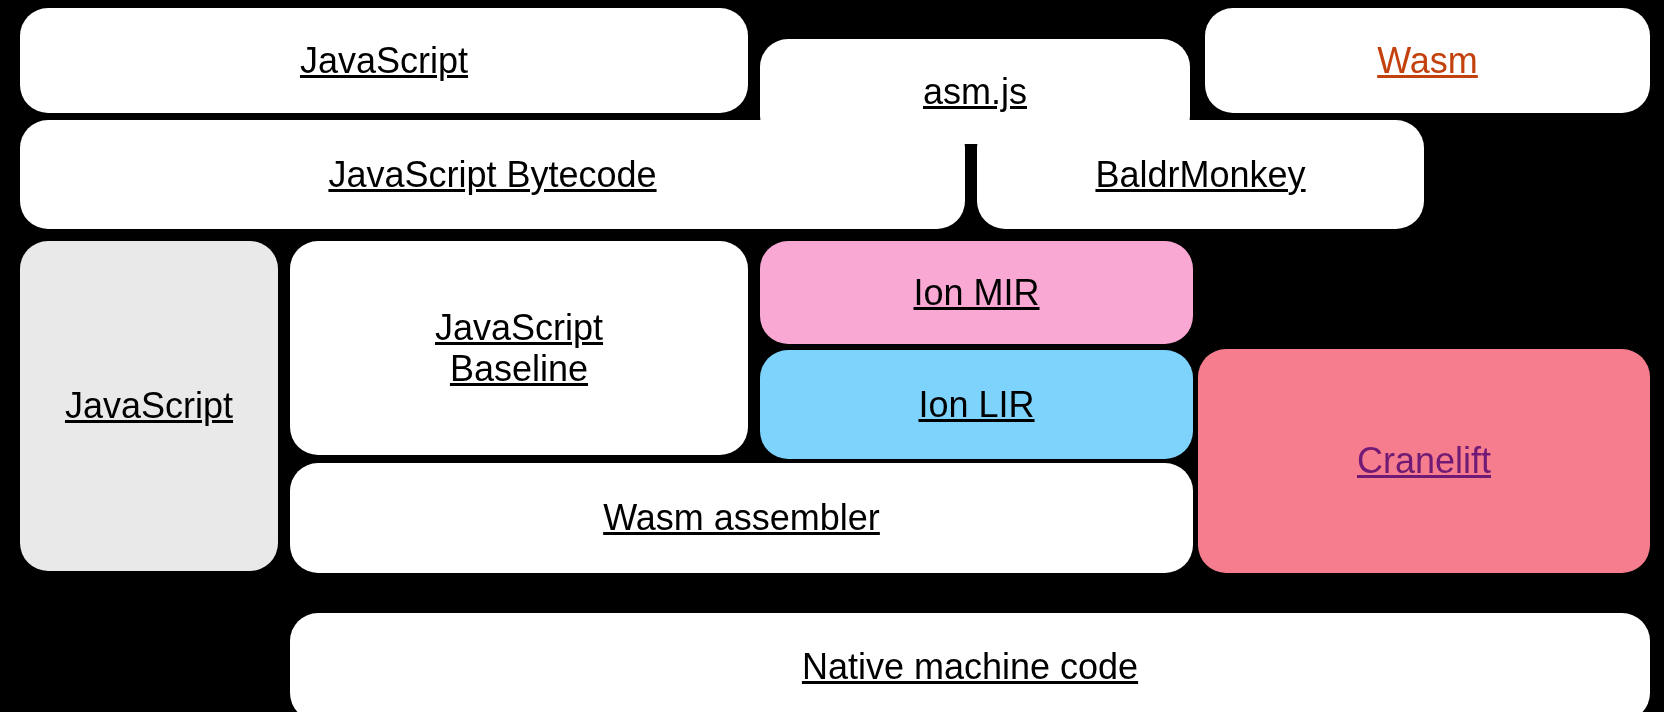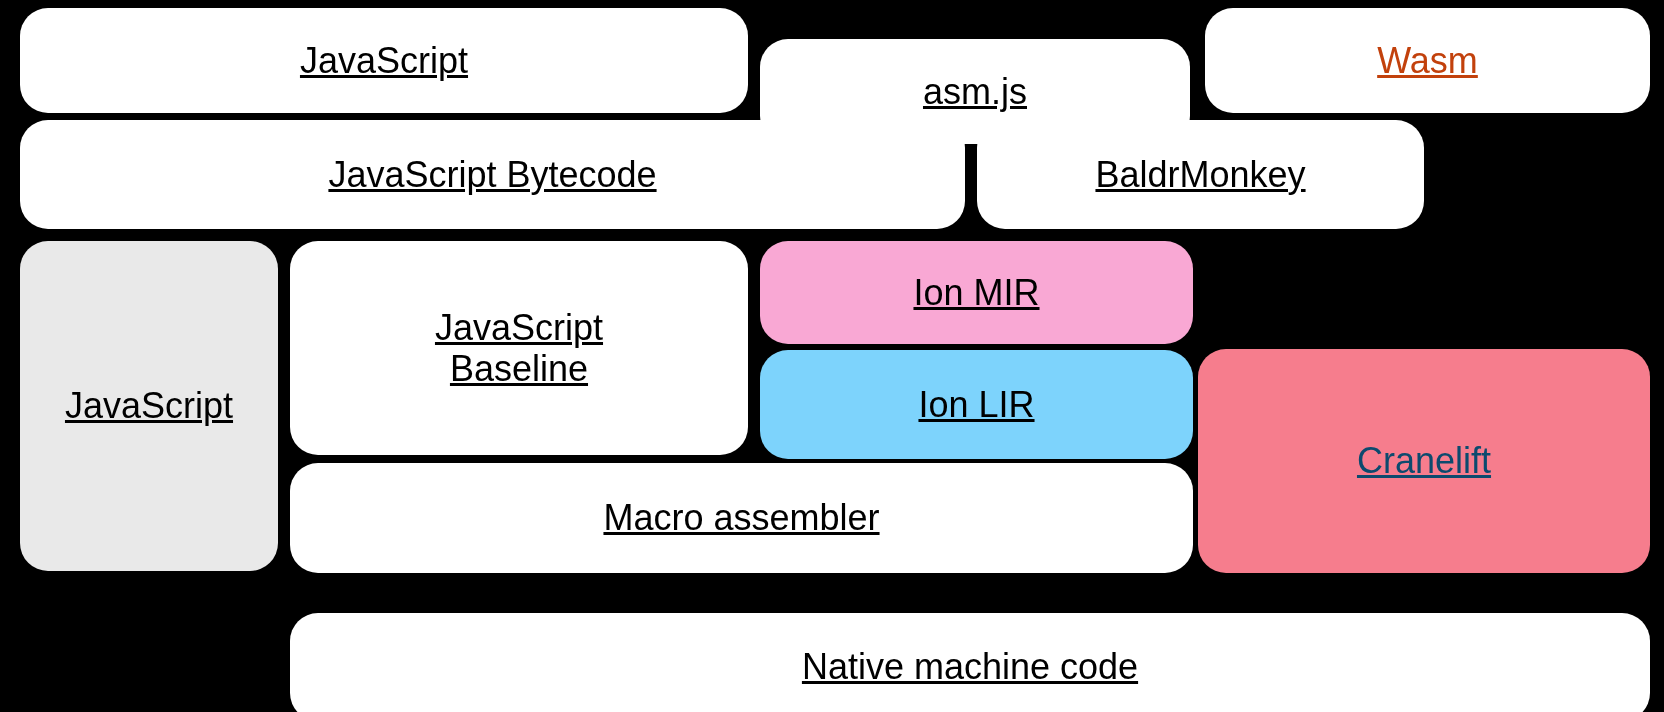--- a/index.html
+++ b/index.html
@@ -59,21 +59,21 @@
       <span class="box-label" style="color: rgb(0, 0, 0);">JavaScript
 Baseline</span>
     </div>
   <div class="box" style="left: 760px; top: 241px; width: 433px; height: 103px; background: #f9a8d4;">
       <span class="box-label" style="color: rgb(0, 0, 0);">Ion MIR</span>
     </div>
   <div class="box" style="left: 760px; top: 350px; width: 433px; height: 109px; background: #7dd3fc;">
       <span class="box-label" style="color: rgb(0, 0, 0);">Ion LIR</span>
     </div>
   <div class="box" style="left: 1198px; top: 349px; width: 452px; height: 224px; background: rgb(246, 125, 141);">
-      <span class="box-label" style="color: #0c4a6e;">Cranelift</span>
+      <span class="box-label" style="color: #701a75;">Cranelift</span>
     </div>
   <div class="box" style="left: 290px; top: 463px; width: 903px; height: 110px; background: rgb(255, 255, 255);">
-      <span class="box-label" style="color: rgb(0, 0, 0);">Macro assembler</span>
+      <span class="box-label" style="color: rgb(0, 0, 0);">Wasm assembler</span>
     </div>
   <div class="box" style="left: 290px; top: 578px; width: 1360px; height: 108px; background: rgb(255, 255, 255); margin-top: 35px;">
       <span class="box-label" style="color: rgb(0, 0, 0);">Native machine code</span>
     </div>
 </div>
 
 </body></html>

